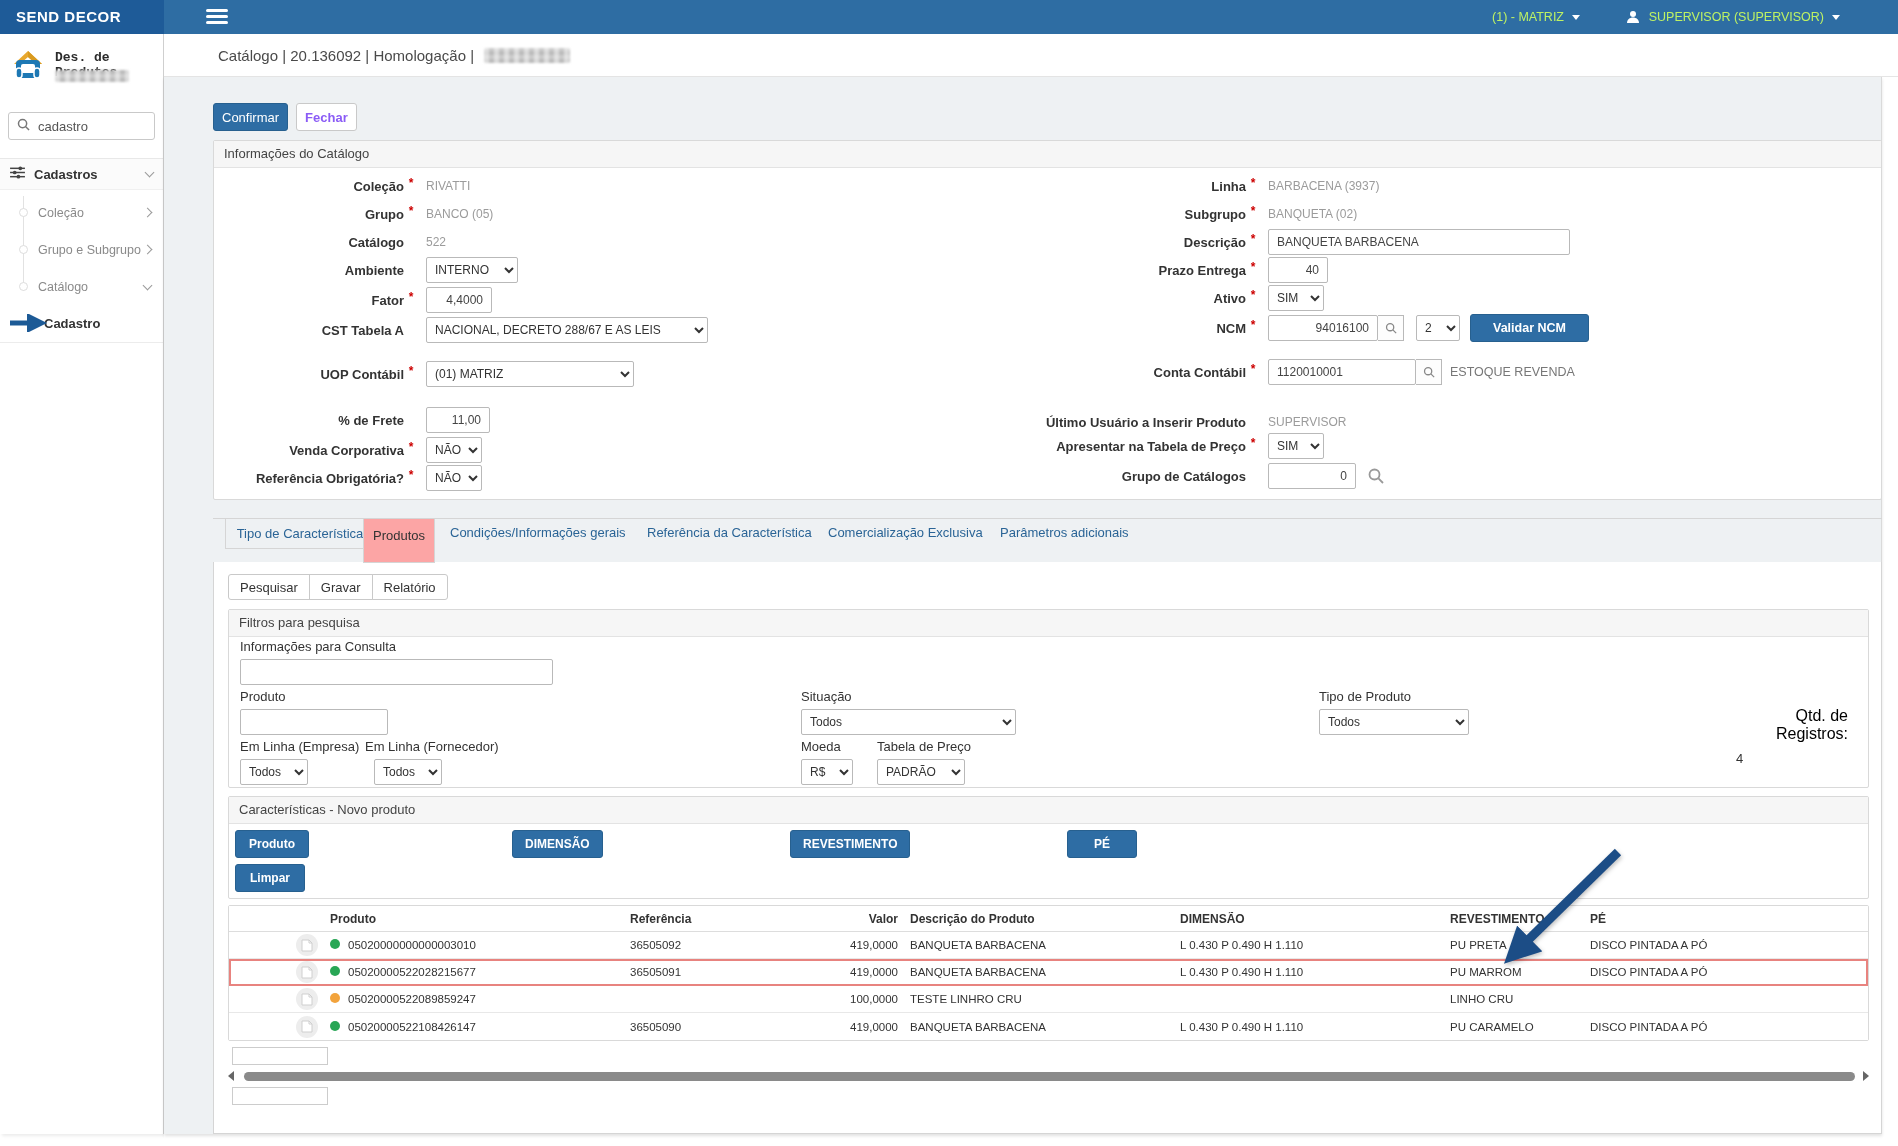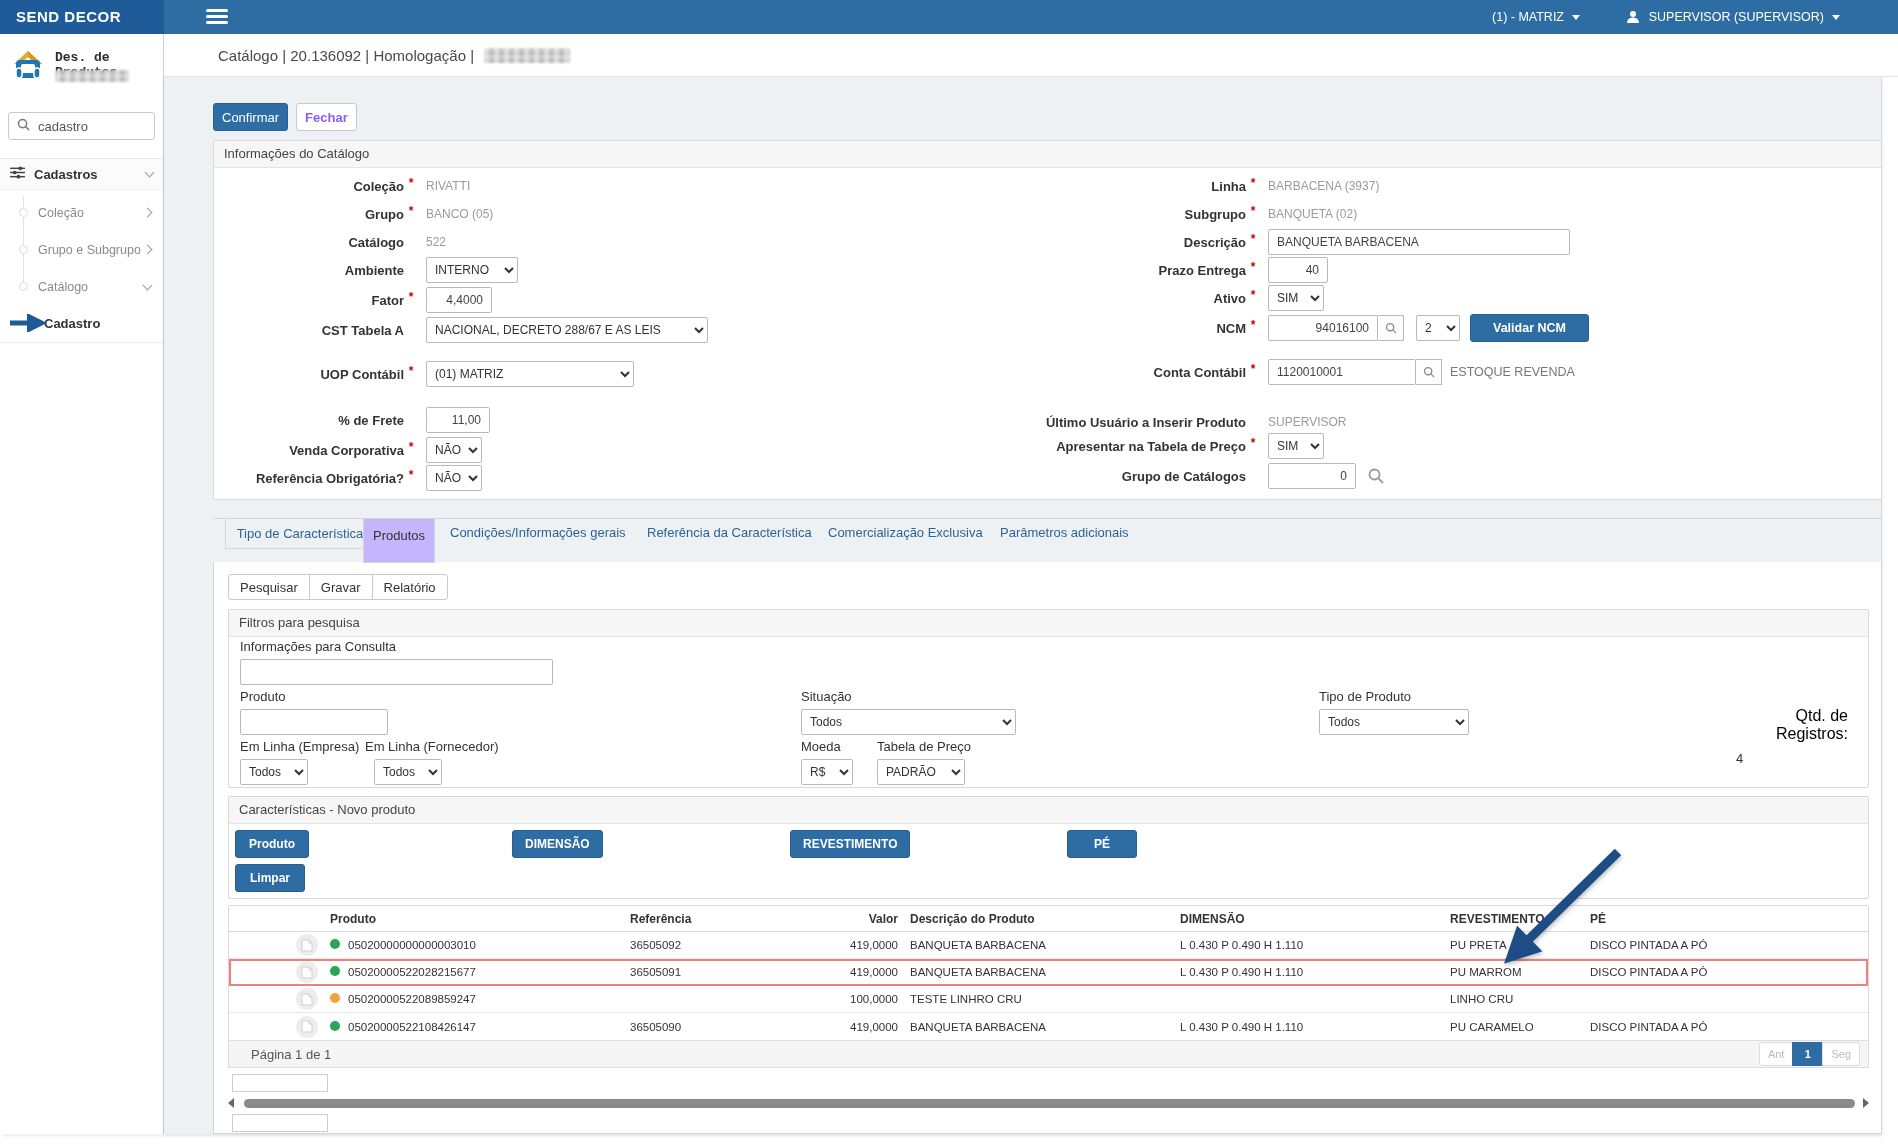--- a/index.html
+++ b/index.html
@@ -5,21 +5,21 @@
   * { margin:0; padding:0; box-sizing:border-box; }
   body { background:#fff; font-family:"Liberation Sans", sans-serif; }
   .app { position:relative; width:1898px; height:1146px; background:#fff; overflow:hidden; }
 
   
   .topbar { position:absolute; left:0; top:0; width:1898px; height:34px; background:#2e6da3; }
   .brand { position:absolute; left:0; top:0; width:164px; height:34px; background:#1e5b98;
            color:#fff; font-size:15px; font-weight:bold; letter-spacing:.5px; line-height:34px; padding-left:16px; }
   .hamburger { position:absolute; left:206px; top:9px; width:22px; height:16px; cursor:pointer; }
   .hamburger i { display:block; height:3px; background:#fff; border-radius:2px; margin-bottom:3px; }
-  .tb-right { position:absolute; top:0; height:34px; display:flex; align-items:center; color:#ffffff; font-size:12.5px; }
+  .tb-right { position:absolute; top:0; height:34px; display:flex; align-items:center; color:#bef264; font-size:12.5px; }
   .branch { right:318px; }
   .userblk { right:58px; }
   .caret { width:0; height:0; border-left:4px solid transparent; border-right:4px solid transparent;
            border-top:5px solid #fff; margin-left:8px; }
   .person { margin-right:8px; display:inline-flex; }
 
   
   .sidebar { position:absolute; left:0; top:34px; width:164px; height:1100px; background:#fff;
              border-right:1px solid #cfcfcf; box-shadow:2px 2px 3px rgba(0,0,0,.08); }
   .logo-row { position:relative; height:64px; padding:14px 0 0 8px;font-family:Liberation Mono, monospace; }
@@ -89,21 +89,21 @@
               padding:0 4px; background:#fff; font-family:"Liberation Sans",sans-serif; }
   .sbtn { width:26px; height:26px; border:1px solid #b9b9b9; border-left:none; background:#fdfdfd;
           display:inline-flex; align-items:center; justify-content:center; cursor:pointer; }
   .suffix { font-size:12.5px; color:#777; margin-left:8px; white-space:nowrap; }
   .loupe-lone { margin-left:12px; cursor:pointer; display:inline-flex; }
 
   
   .tabs { position:relative; margin-top:18px; width:1669px; height:44px; border-top:1px solid #d5d5d5; }
   .tab { position:absolute; top:0; font-size:13px; color:#2a6496; cursor:pointer; text-align:center; }
   .tab.boxed1 { left:12px; width:150px; height:30px; line-height:29px; border:1px solid #d5d5d5; border-top:none; }
-  .tab.active { left:150px; width:72px; height:44px; line-height:34px; background:#c4b5fd;
+  .tab.active { left:150px; width:72px; height:44px; line-height:34px; background:#fca5a5;
                 border:1px solid #d5d5d5; border-top:none; color:#333; }
   .tab.t2 { left:237px; height:30px; line-height:28px; }
   .tab.t3 { left:434px; height:30px; line-height:28px; }
   .tab.t4 { left:615px; height:30px; line-height:28px; }
   .tab.t5 { left:787px; height:30px; line-height:28px; }
 
   .tab-panel { width:1669px; height:572px; background:#fff; border:1px solid #d5d5d5; border-top:none;
                padding:12px 13px 0 14px; }
 
   
@@ -599,28 +599,20 @@
             <div class="tc">36505090</div>
             <div class="tc ta-r">419,0000</div>
             <div class="tc">BANQUETA BARBACENA</div>
             <div class="tc">L 0.430 P 0.490 H 1.110</div>
             <div class="tc">PU CARAMELO</div>
             <div class="tc">DISCO PINTADA A PÓ</div>
           </div>
         </section>
 
         
-        <div class="pagebar">
-          <span class="plabel">Página 1 de 1</span>
-          <span class="pgroup">
-            <button class="pbtn">Ant</button>
-            <button class="pbtn cur">1</button>
-            <button class="pbtn">Seg</button>
-          </span>
-        </div>
 
         <span class="mini-input m1"></span>
 
         <div class="hscroll">
           <span class="sarrow l"></span>
           <span class="strack">
               <span class="sthumb"></span>
             </span>
           <span class="sarrow r"></span>
         </div>

